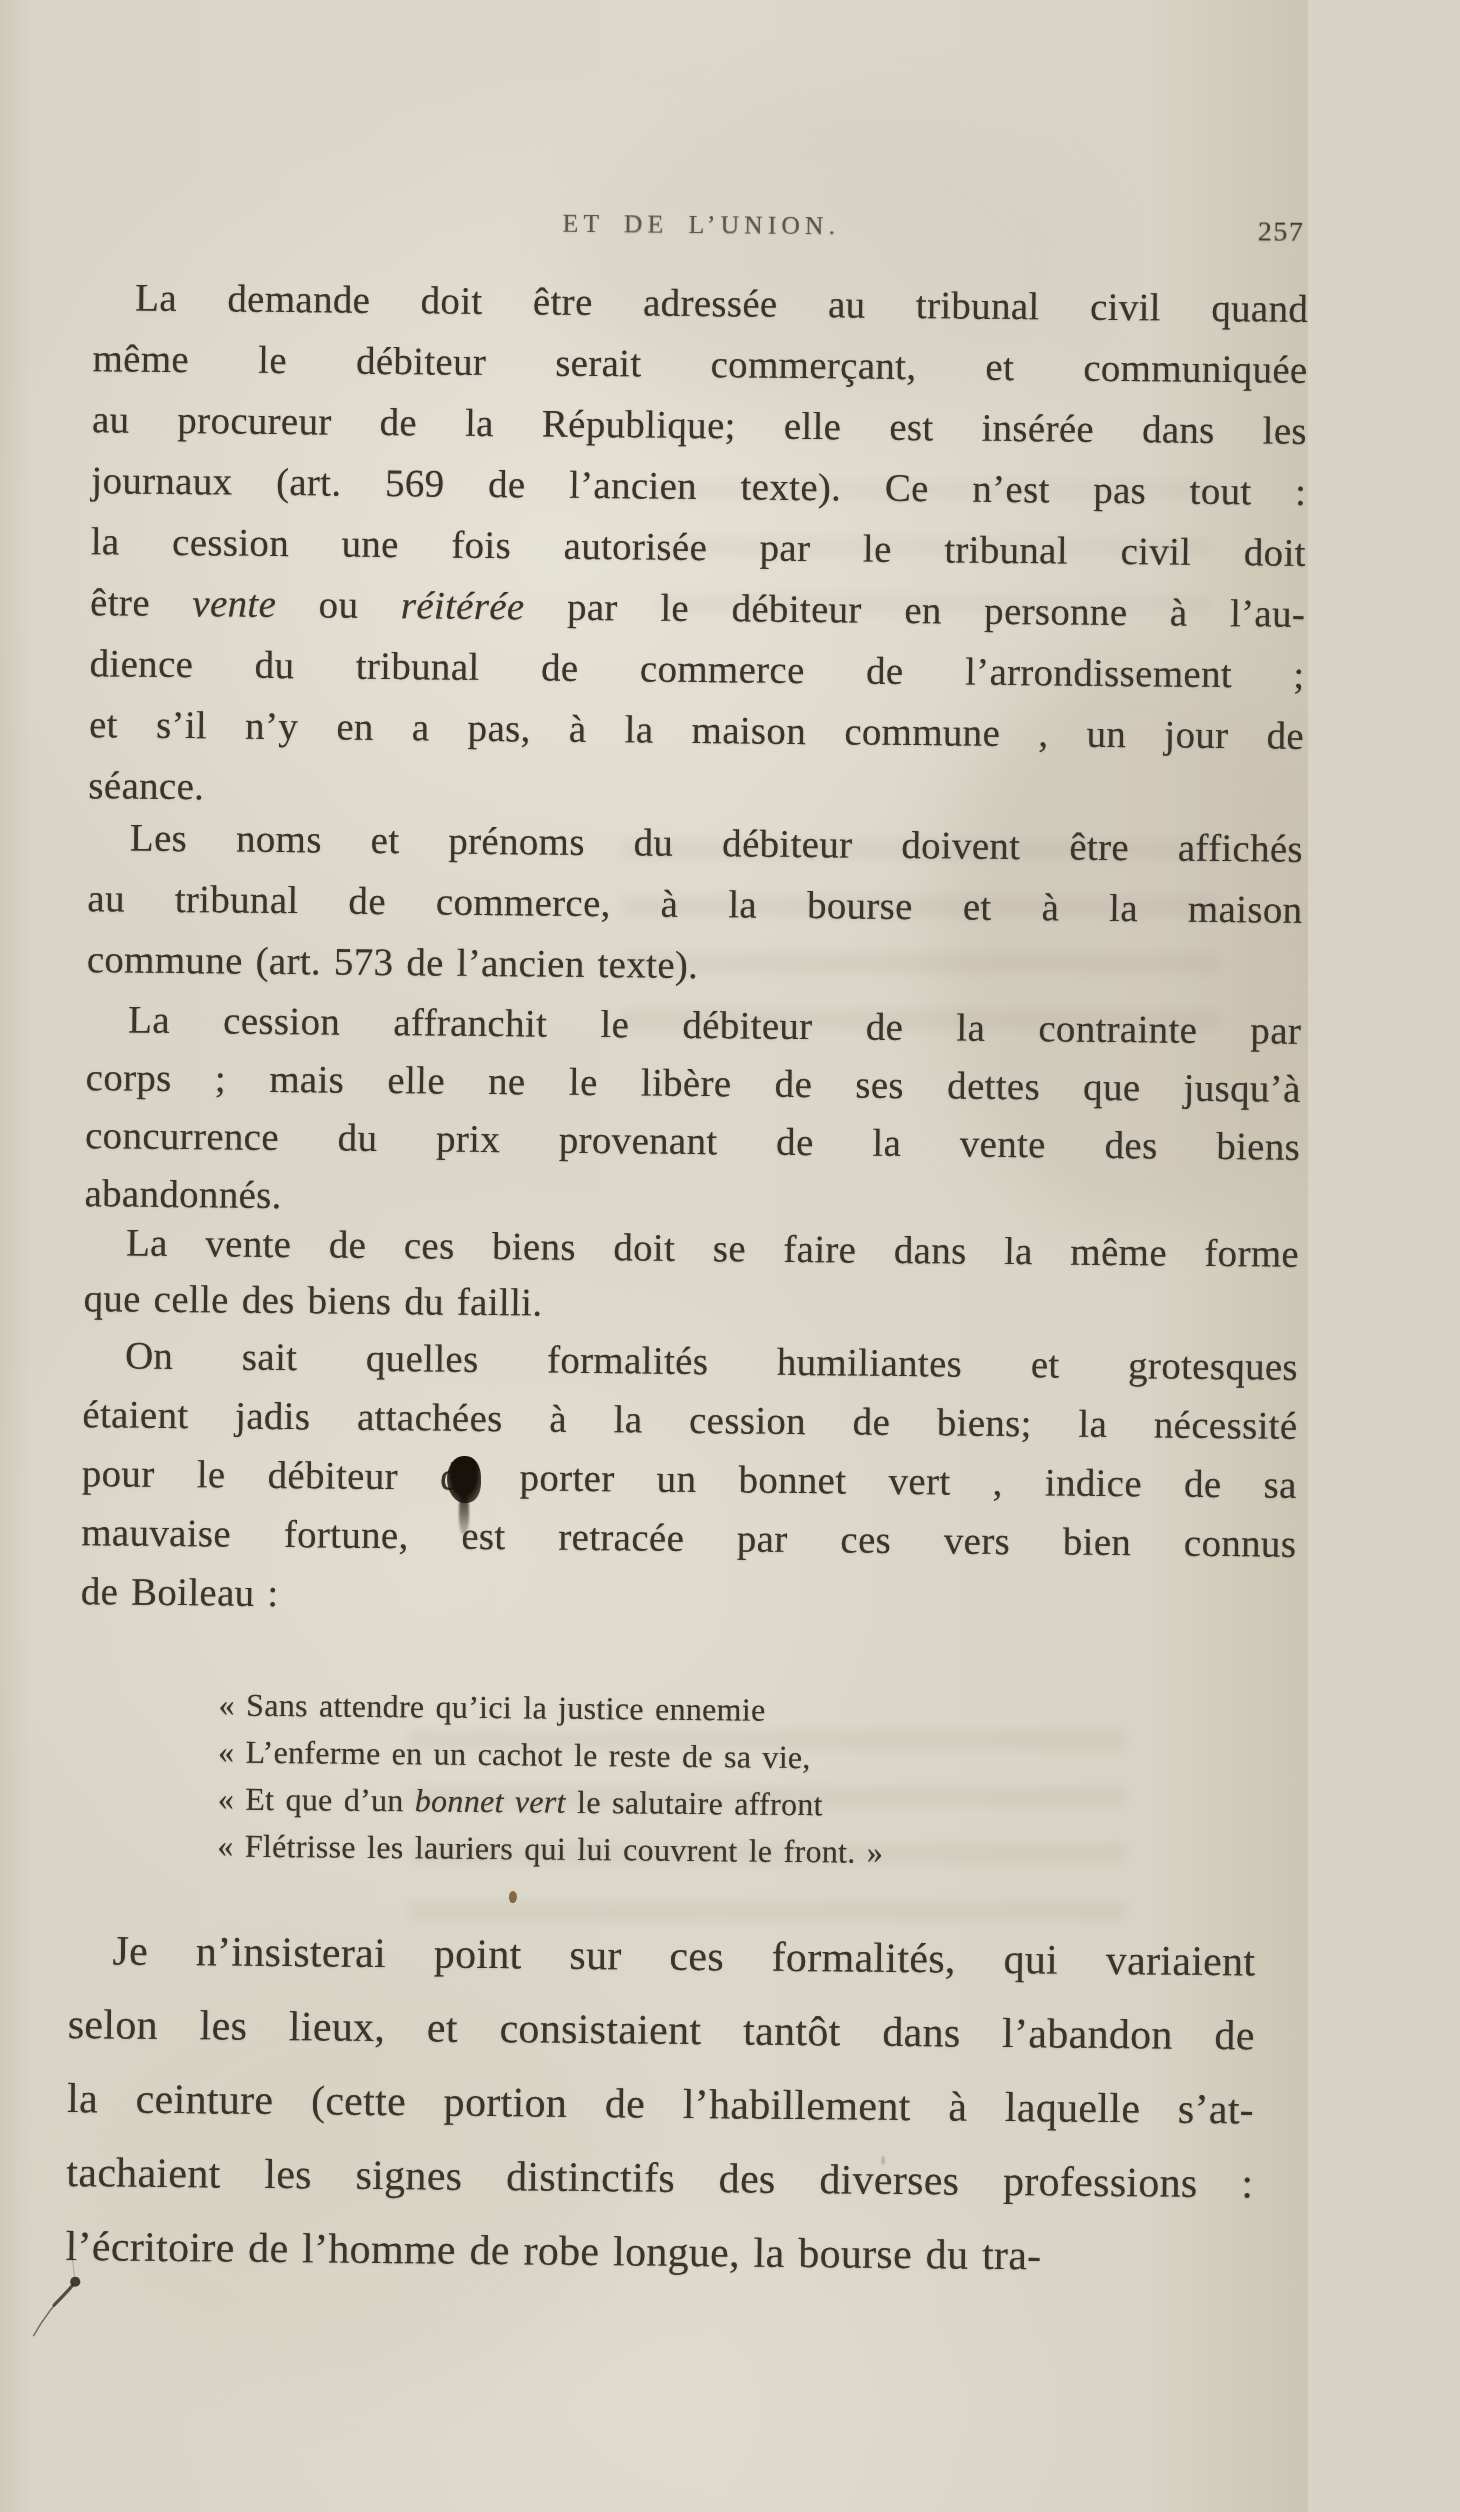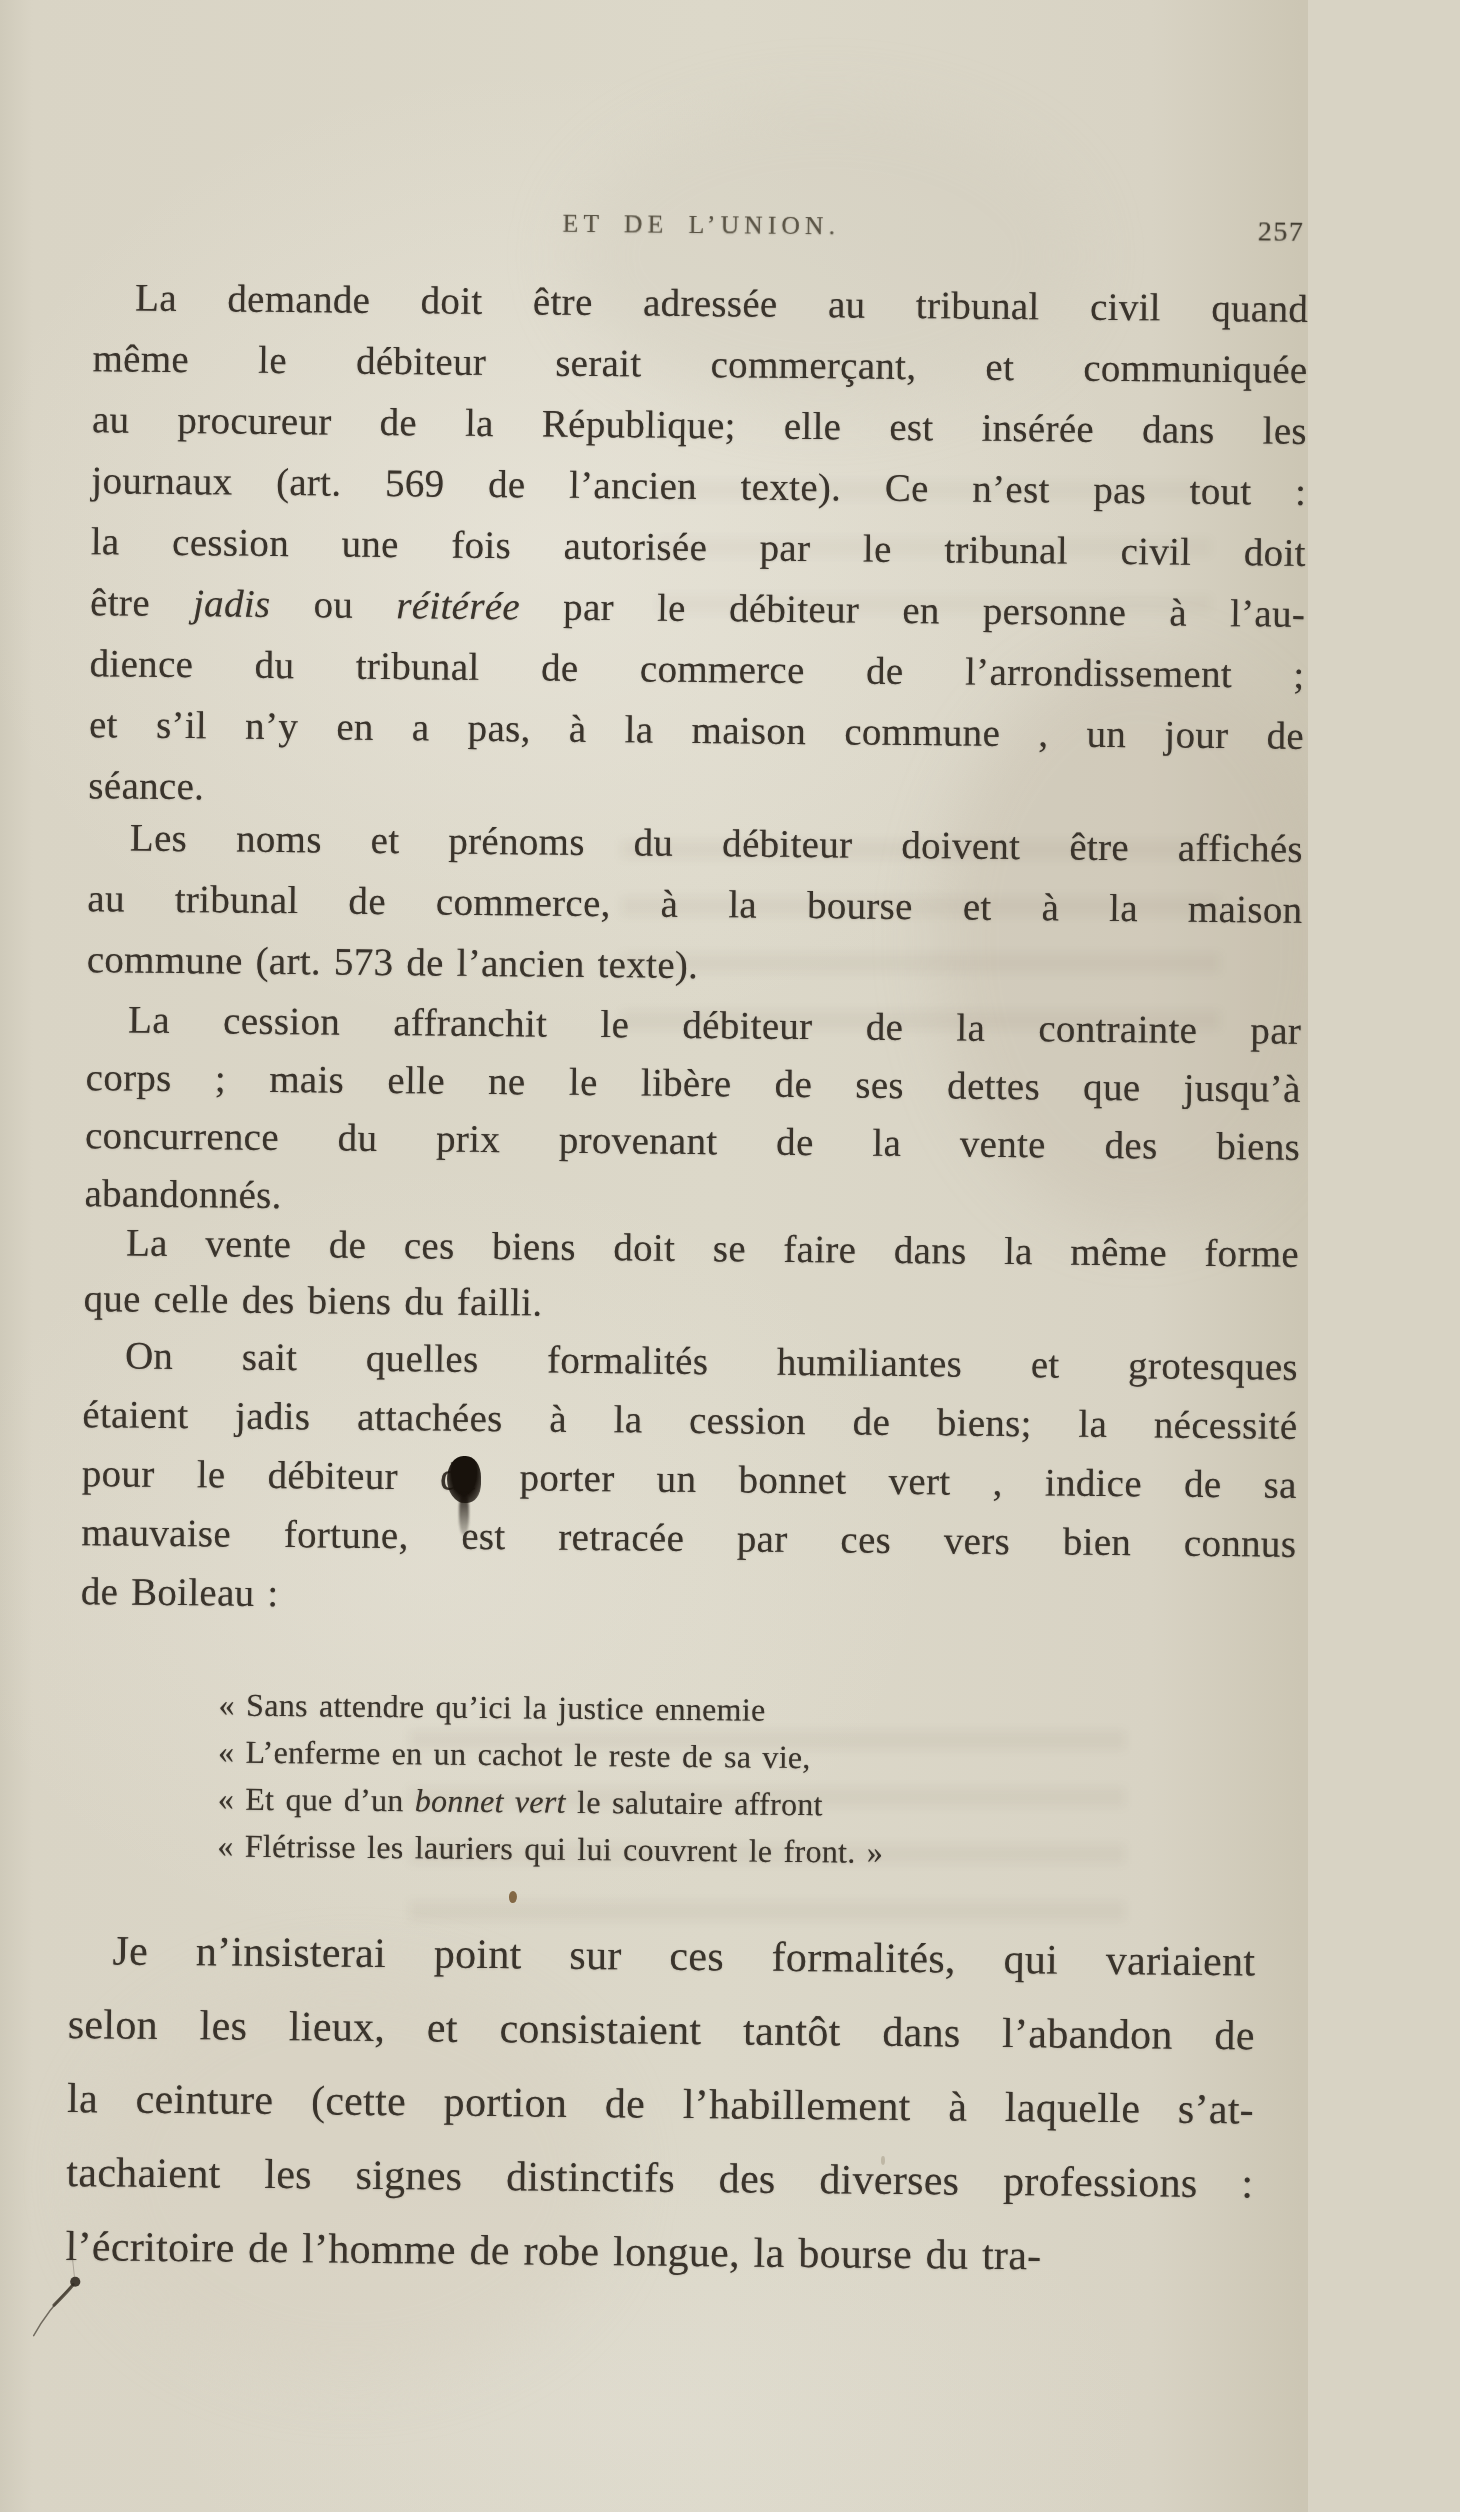--- a/index.html
+++ b/index.html
@@ -94,21 +94,21 @@
       <div class="running-title">ET DE L’UNION.</div>
       <div class="page-number">257</div>
     </div>
     <main id="text-block">
         <div class="para para-p1" style="top: 272px; left: 0px; width: 1215px; font-size: 39px; line-height: 61px;">
           <div class="line" style="padding-left: 42px;">La demande doit être adressée au tribunal civil quand</div>
           <div class="line">même le débiteur serait commerçant, et communiquée</div>
           <div class="line">au procureur de la République; elle est insérée dans les</div>
           <div class="line">journaux (art. 569 de l’ancien texte). Ce n’est pas tout :</div>
           <div class="line">la cession une fois autorisée par le tribunal civil doit</div>
-          <div class="line">être <i>jadis</i> ou <i>réitérée</i> par le débiteur en personne à l’au-</div>
+          <div class="line">être <i>vente</i> ou <i>réitérée</i> par le débiteur en personne à l’au-</div>
           <div class="line">dience du tribunal de commerce de l’arrondissement ;</div>
           <div class="line">et s’il n’y en a pas, à la maison commune , un jour de</div>
           <div class="line no-just">séance.</div>
         </div>
         <div class="para para-p2" style="top: 812px; left: 0px; width: 1215px; font-size: 39px; line-height: 61px;">
           <div class="line" style="padding-left: 42px;">Les noms et prénoms du débiteur doivent être affichés</div>
           <div class="line">au tribunal de commerce, à la bourse et à la maison</div>
           <div class="line no-just">commune (art. 573 de l’ancien texte).</div>
         </div>
         <div class="para para-p3" style="top: 996px; left: 0px; width: 1215px; font-size: 39px; line-height: 58px;">

